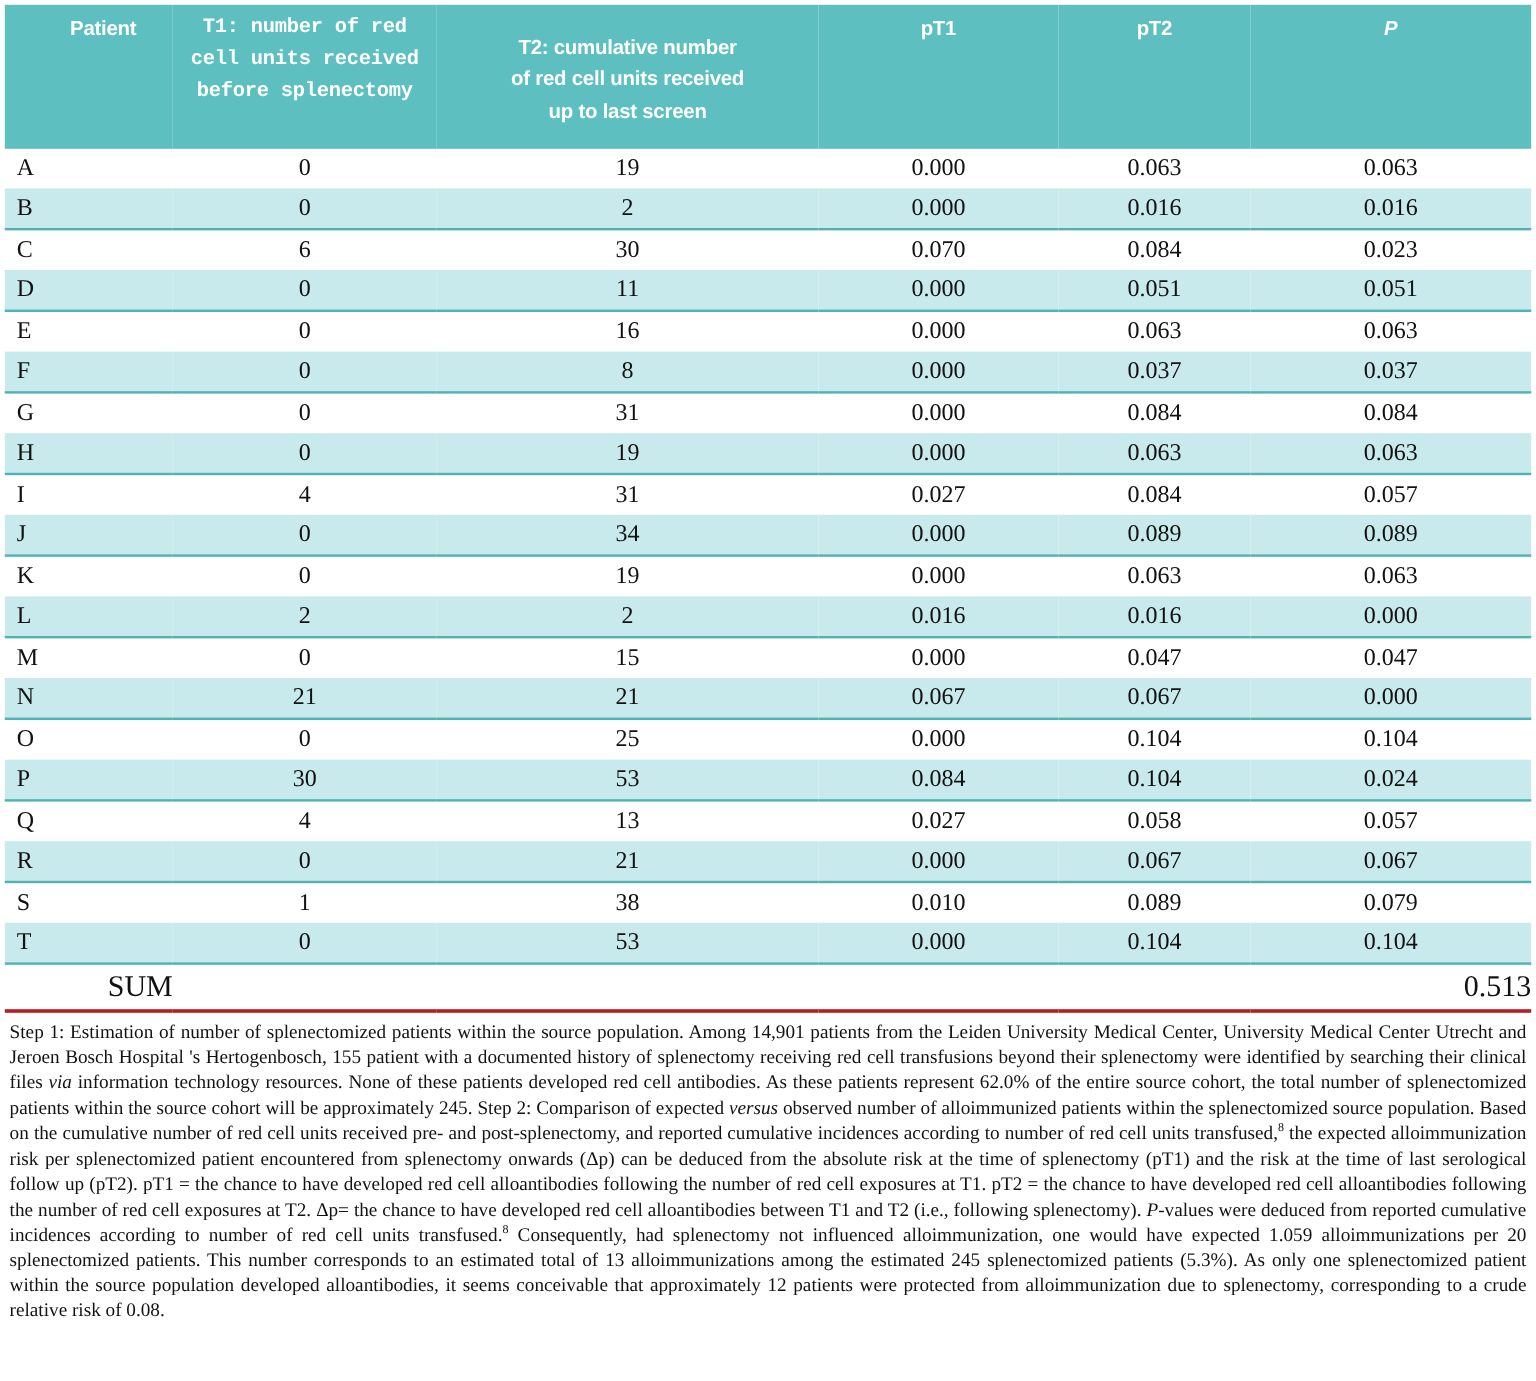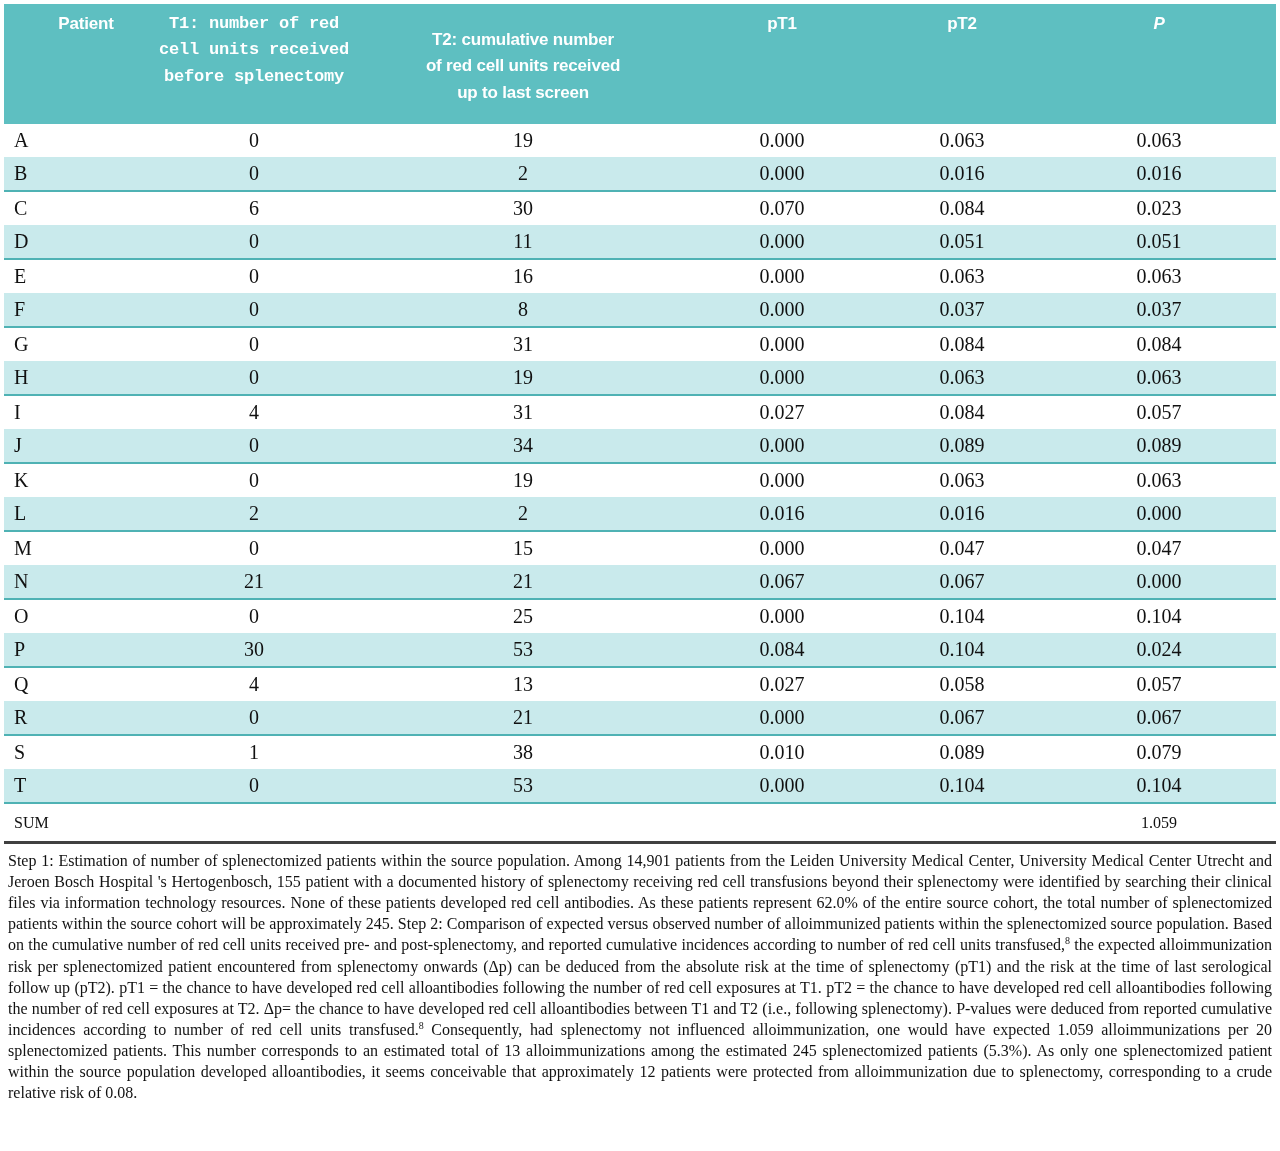--- a/index.html
+++ b/index.html
@@ -38,30 +38,30 @@
     font-size: 20px;
     height: 33px;
     text-align: center;
     padding: 0;
     white-space: nowrap;
   }
   tbody td:first-child { text-align: left; padding-left: 10px; }
 
   tr.tint td { background: #c9eaec; border-bottom: 2px solid #4fb2b4; }
 
-  tr.sum-row td { height: 37px; border-bottom: 3px solid #404040; font-size: 16px; }
+  tr.sum-row td { height: 37px; border-bottom: 3px solid #b91c1c; font-size: 25px; text-align: right; }
 
   .footnote {
     margin: 6px 8px 0 8px;
     font-size: 16px;
     line-height: 1.32;
     text-align: justify;
     color: #121212;
   }
-  .footnote .it { }
+  .footnote .it { font-style: italic; }
   .footnote sup { font-size: 10px; line-height: 0; }
 </style>
 </head>
 <body>
 
 <div class="page">
 
   <table class="results">
     <colgroup>
       <col class="c-patient">
@@ -255,20 +255,20 @@
           <td>0.104</td>
         </tr>
       </tbody>
     <tbody>
       <tr class="sum-row">
         <td>SUM</td>
         <td></td>
         <td></td>
         <td></td>
         <td></td>
-        <td>1.059</td>
+        <td>0.513</td>
       </tr>
     </tbody>
   </table>
 
   <div class="footnote"><span>Step 1: Estimation of number of splenectomized patients within the source population. Among 14,901 patients from the Leiden University Medical Center, University Medical Center Utrecht and Jeroen Bosch Hospital 's Hertogenbosch, 155 patient with a documented history of splenectomy receiving red cell transfusions beyond their splenectomy were identified by searching their clinical files </span><span class="it">via</span><span> information technology resources. None of these patients developed red cell antibodies. As these patients represent 62.0% of the entire source cohort, the total number of splenectomized patients within the source cohort will be approximately 245. Step 2: Comparison of expected </span><span class="it">versus</span><span> observed number of alloimmunized patients within the splenectomized source population. Based on the cumulative number of red cell units received pre- and post-splenectomy, and reported cumulative incidences according to number of red cell units transfused,</span><sup>8</sup><span> the expected alloimmunization risk per splenectomized patient encountered from splenectomy onwards (Δp) can be deduced from the absolute risk at the time of splenectomy (pT1) and the risk at the time of last serological follow up (pT2). pT1 = the chance to have developed red cell alloantibodies following the number of red cell exposures at T1. pT2 = the chance to have developed red cell alloantibodies following the number of red cell exposures at T2. Δp= the chance to have developed red cell alloantibodies between T1 and T2 (i.e., following splenectomy). </span><span class="it">P</span><span>-values were deduced from reported cumulative incidences according to number of red cell units transfused.</span><sup>8</sup><span> Consequently, had splenectomy not influenced alloimmunization, one would have expected 1.059 alloimmunizations per 20 splenectomized patients. This number corresponds to an estimated total of 13 alloimmunizations among the estimated 245 splenectomized patients (5.3%). As only one splenectomized patient within the source population developed alloantibodies, it seems conceivable that approximately 12 patients were protected from alloimmunization due to splenectomy, corresponding to a crude relative risk of 0.08.</span></div>
 
 </div>
 
 </body></html>

